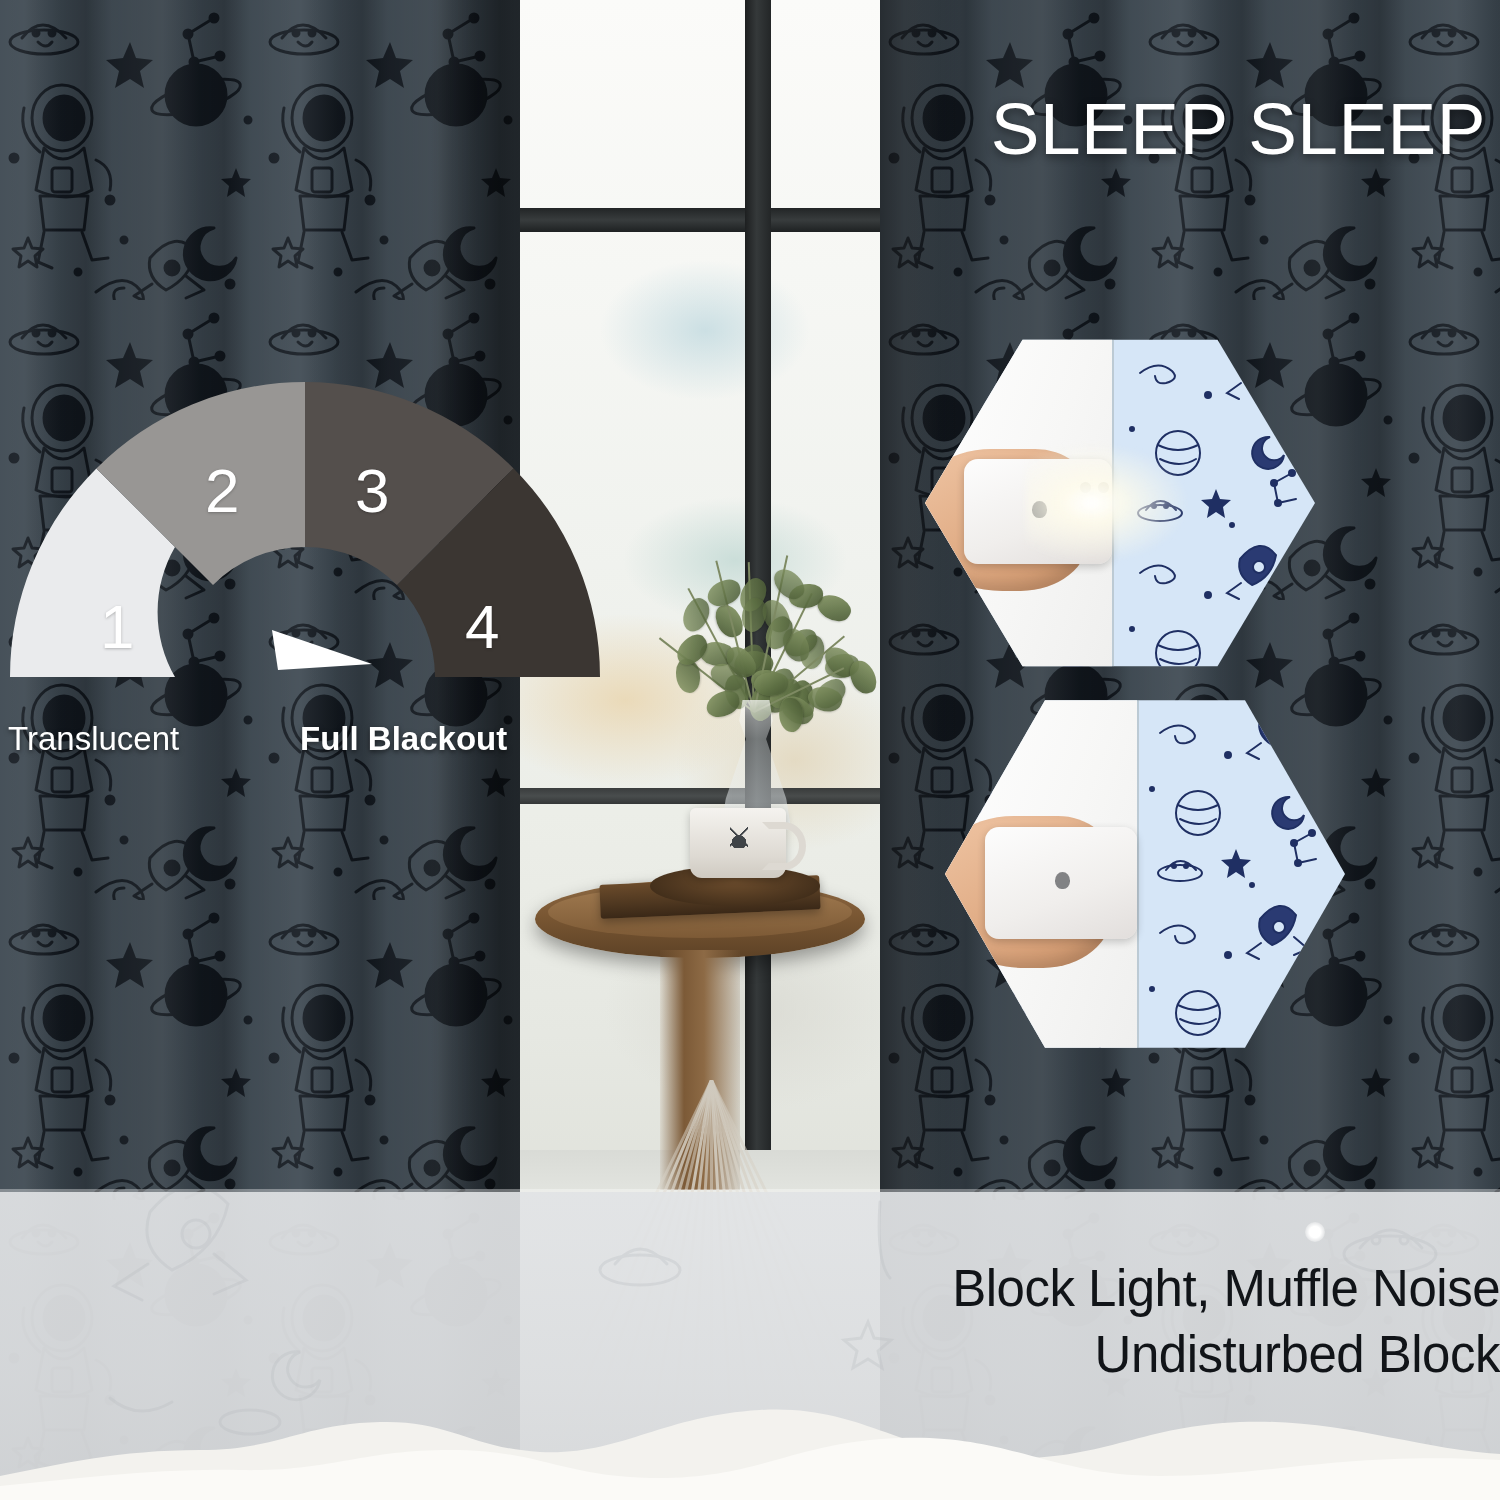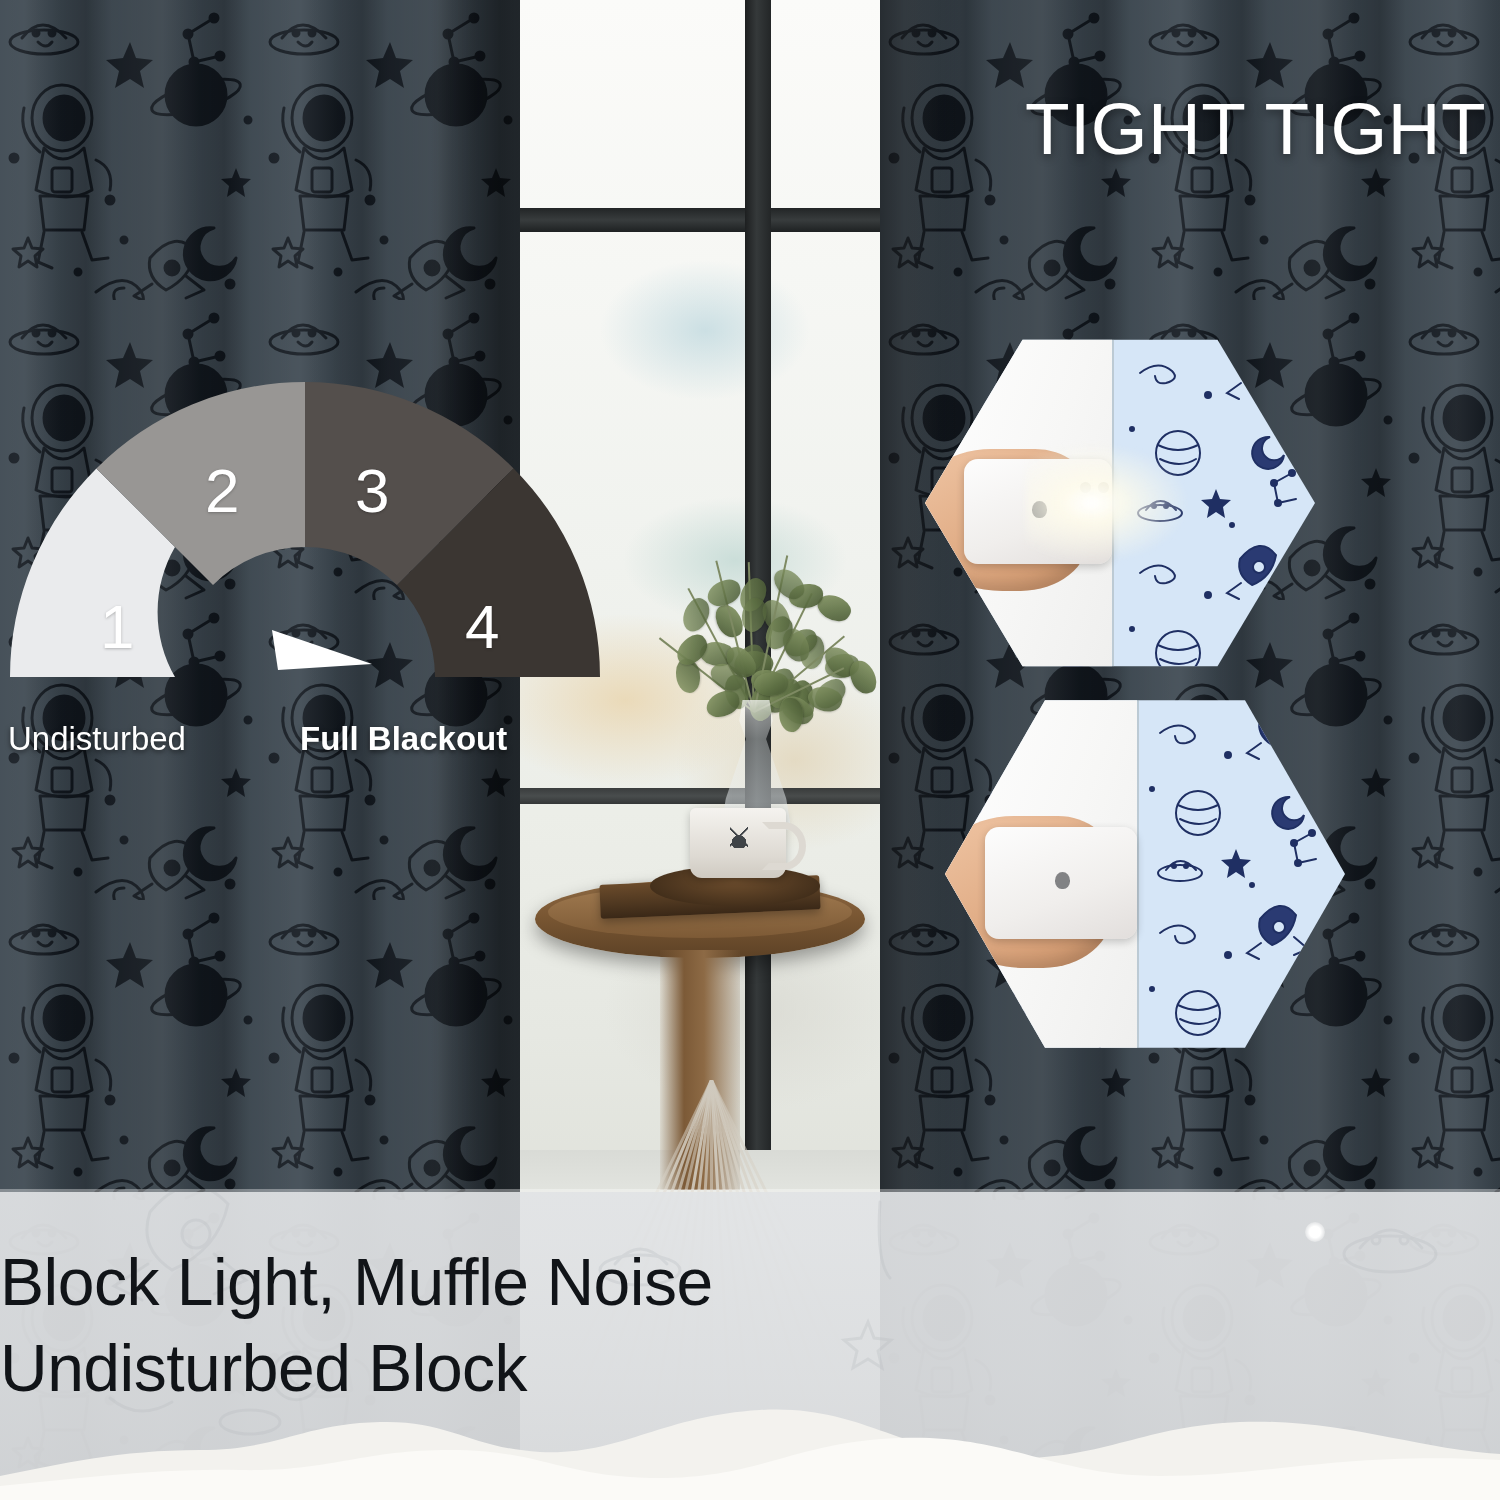--- a/index.html
+++ b/index.html
@@ -241,24 +241,24 @@
   }
 
   
   .banner {
     position:absolute; left:0; top:1192px; width:1500px; height:308px;
     background:linear-gradient(180deg, rgba(226,228,230,.93) 0%, rgba(220,222,224,.94) 60%, rgba(214,216,218,.95) 100%);
     overflow:hidden;
   }
   .banner-ghost { position:absolute; inset:0; opacity:.30; }
   .banner-text {
-    position:absolute; left:0; top:48px; width:1500px;
-    text-align:left; color:#111418;
+    position:absolute; left:0; top:64px; width:1500px;
+    text-align:right; color:#111418;
     font-family:"Liberation Sans", sans-serif;
-    font-weight:400; font-size:66px; line-height:1.30;
+    font-weight:400; font-size:51px; line-height:1.30;
     letter-spacing:-.5px;
   }
   .wave {
     position:absolute; left:0; bottom:0; width:1500px; height:120px;
   }
   .light-dot {
     position:absolute; left:1305px; top:1222px;
     width:20px; height:20px; border-radius:50%;
     background:radial-gradient(circle,#ffffff 40%, rgba(255,255,255,.2) 75%, transparent);
   }
@@ -420,21 +420,21 @@
   <div class="curtain right">
     <svg class="doodles" viewBox="0 0 620 1500" preserveAspectRatio="xMidYMid slice">
       <rect width="620" height="1500" fill="url(#sp1)"></rect>
     </svg>
     <div class="folds"></div>
     <div class="folds2"></div>
     <div class="edge-shadow-r"></div>
   </div>
 
   <div class="headline">
-    <div>TIGHT TIGHT</div>
+    <div>SLEEP SLEEP</div>
   </div>
 
   <div class="gauge">
     <svg width="610" height="320" viewBox="0 0 610 320">
       <defs>
         <clipPath id="donut">
           <path d="M10,305 A295,295 0 0 1 600,305 L600,312 L10,312 Z"></path>
         </clipPath>
       </defs>
 
@@ -451,21 +451,21 @@
 
       <path d="M272,258 L278,298 L372,292 Z" fill="#ffffff"></path>
     </svg>
 
     <div class="gauge-num" style="left:100px; top:596px; transform:translateY(-372px);">1</div>
     <div class="gauge-num" style="left:205px; top:460px; transform:translateY(-372px);">2</div>
     <div class="gauge-num" style="left:355px; top:460px; transform:translateY(-372px);">3</div>
     <div class="gauge-num" style="left:465px; top:596px; transform:translateY(-372px);">4</div>
   </div>
 
-  <div class="gauge-label lbl-translucent">Undisturbed</div>
+  <div class="gauge-label lbl-translucent">Translucent</div>
   <div class="gauge-label lbl-blackout">Full Blackout</div>
 
   <div class="hex hex-top">
     <div class="hex-fabric">
       <svg width="100%" height="100%" viewBox="0 0 390 340" preserveAspectRatio="xMidYMid slice">
         <defs>
           <pattern id="sp2" width="195" height="200" patternUnits="userSpaceOnUse">
             <g fill="none" stroke="#1f2f63" stroke-width="2" stroke-linecap="round">
               <path d="M120 26 q20 -24 36 -4 q-4 22 -24 30 q-16 -10 -12 -26 z" fill="#2a3a72"></path>
               <circle cx="139" cy="34" r="6" fill="#d6e6f7" stroke="#1f2f63"></circle>

